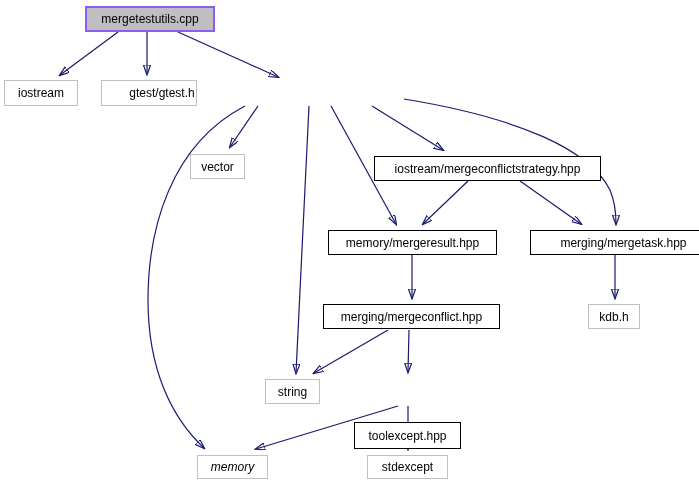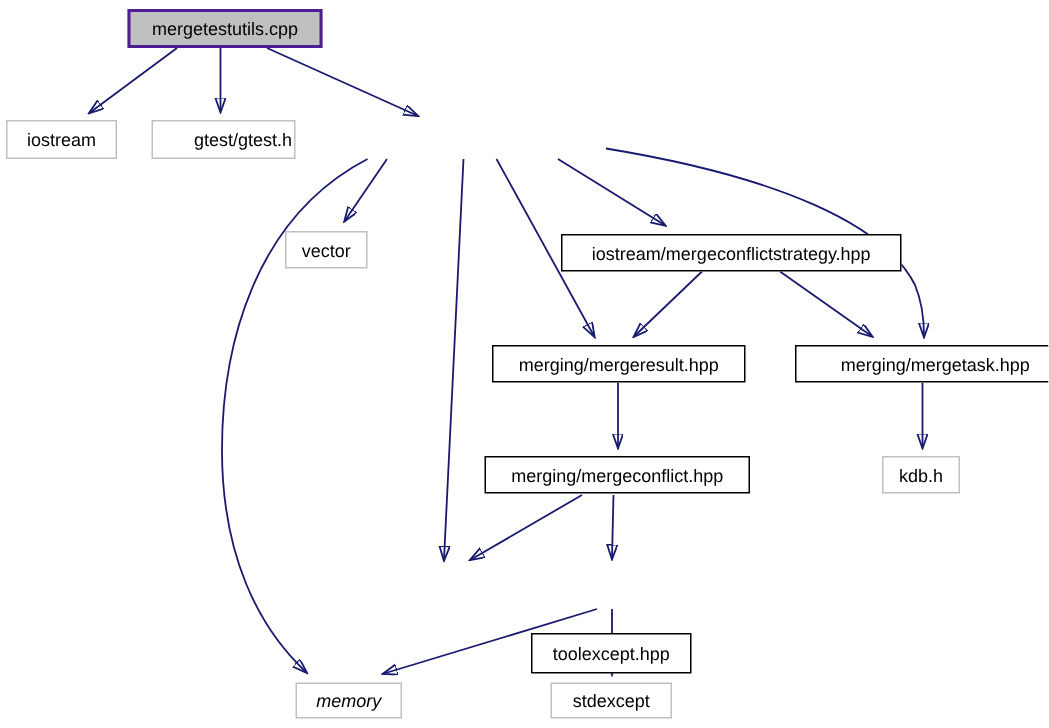--- a/index.html
+++ b/index.html
@@ -34,21 +34,21 @@
     justify-content: center;
     background: #ffffff;
     color: #000000;
     font-size: 12px;
     white-space: nowrap;
     box-sizing: border-box;
     text-align: center;
   }
   .node-root {
     background: #bfbfbf;
-    border: 2px solid #4c1d95;
+    border: 2px solid #8b5cf6;
   }
   .node-doc {
     border: 1.4px solid #000000;
   }
   .node-ext {
     border: 1px solid #c0c0c0;
   }
 </style>
 </head>
 <body>
@@ -84,28 +84,29 @@
 
   <div class="node node-ext" style="left:4px; top:80px; width:74px; height:26px;">iostream</div>
 
   <div class="node node-ext" style="left:101px; top:80px; width:96px; height:26px;padding-left:26px;">gtest/gtest.h</div>
 
 
   <div class="node node-ext" style="left:190px; top:154px; width:55px; height:25px;">vector</div>
 
   <div class="node node-doc" style="left:374px; top:156px; width:227px; height:25px;">iostream/mergeconflictstrategy.hpp</div>
 
-  <div class="node node-doc" style="left:328px; top:230px; width:169px; height:25px;">merging/mergeresult.hpp</div>
+  <div class="node node-doc" style="left:328px; top:230px; width:169px; height:25px;">memory/mergeresult.hpp</div>
 
   <div class="node node-doc" style="left:530px; top:230px; width:187px; height:25px;">merging/mergetask.hpp</div>
 
   <div class="node node-doc" style="left:323px; top:304px; width:177px; height:25px;">merging/mergeconflict.hpp</div>
 
   <div class="node node-ext" style="left:588px; top:304px; width:52px; height:25px;">kdb.h</div>
 
+  <div class="node node-ext" style="left:265px; top:379px; width:55px; height:25px;">string</div>
 
   <div class="node node-doc" style="left:354px; top:378px; width:107px; height:27px;margin-top:44px;">toolexcept.hpp</div>
 
   <div class="node node-ext" style="left:197px; top:455px; width:71px; height:24px;font-style:italic;">memory</div>
 
   <div class="node node-ext" style="left:367px; top:455px; width:81px; height:24px;">stdexcept</div>
 
 </div>
 
 </body></html>

